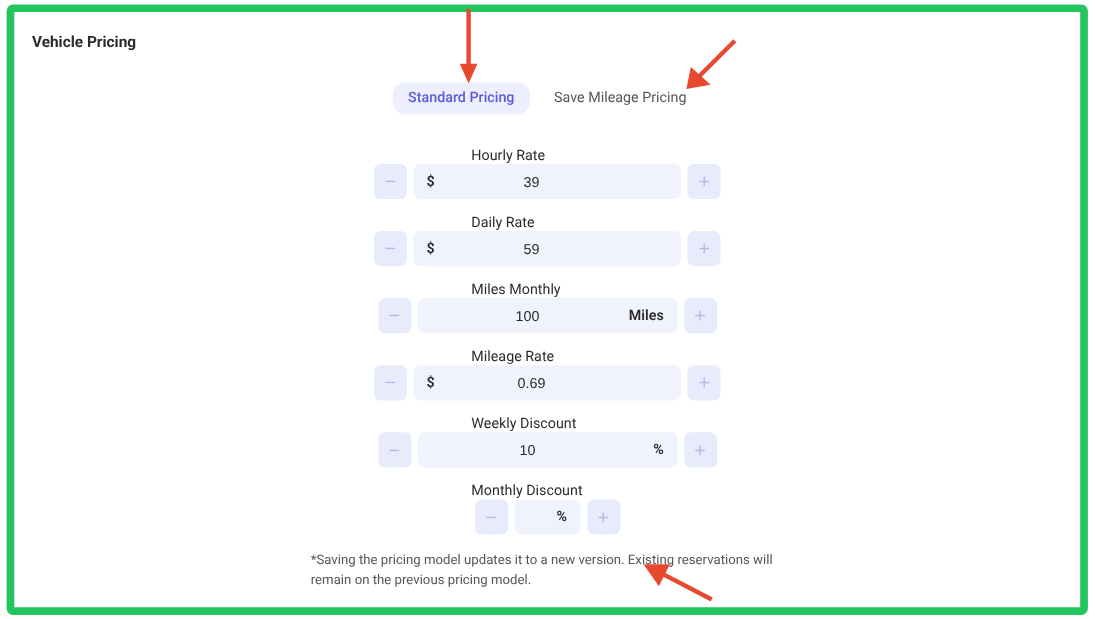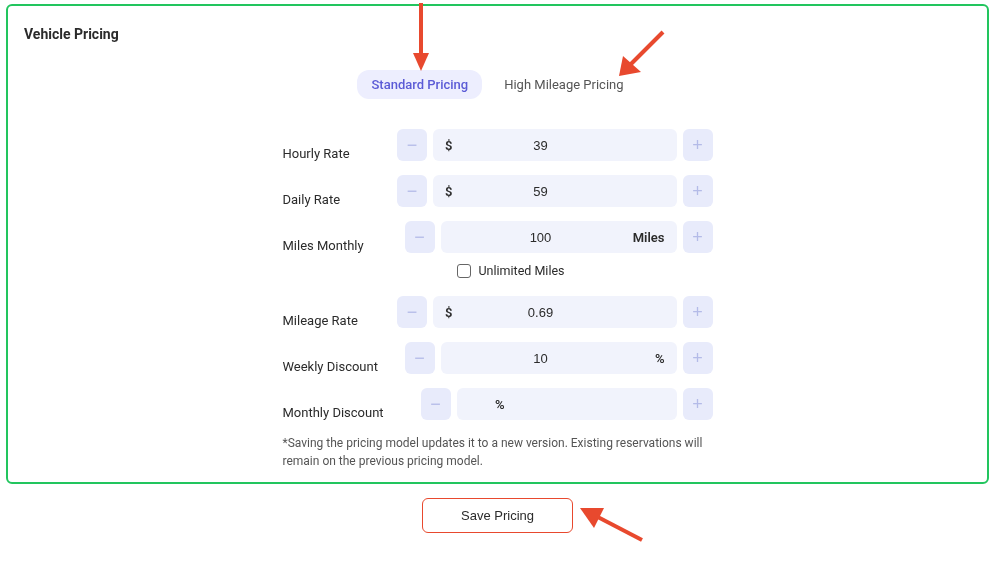--- a/index.html
+++ b/index.html
@@ -8,25 +8,25 @@
       padding: 0;
     }
     body {
       font-family: -apple-system, BlinkMacSystemFont, 'Segoe UI', Roboto, sans-serif;
       background: #fff;
       width: 995px;
       height: 563px;
       position: relative;
     }
     .panel {
-      border: 2px solid #22c55e;
+      border: 7px solid #22c55e;
       border-radius: 6px;
       padding: 20px 16px 30px 16px;
       margin: 4px 6px 4px 6px;
-      height: 480px;
+      height: 555px;
       position: relative;
     }
     .section-title {
       font-size: 14px;
       font-weight: 700;
       color: #2b2b2b;
       margin-bottom: 28px;
     }
     .tabs {
       display: flex;
@@ -46,22 +46,23 @@
       color: #5b5bd6;
       font-weight: 500;
       border-radius: 12px;
     }
     .form-area {
       width: 430px;
       margin: 0 auto;
     }
     .row {
       display: flex;
-      align-items: flex-end;
+      align-items: center;
       margin-bottom: 14px;
+      flex-direction: column;
     }
     .row-label {
       width: 138px;
       font-size: 13px;
       color: #2b2b2b;
     }
     .controls {
       display: flex;
       align-items: center;
       gap: 6px;
@@ -158,21 +159,21 @@
     }
   </style>
 </head>
 <body>
 
 <div class="panel">
   <div class="section-title">Vehicle Pricing</div>
 
   <div class="tabs">
     <div class="tab active">Standard Pricing</div>
-    <div class="tab">High Mileage Pricing</div>
+    <div class="tab">Save Mileage Pricing</div>
   </div>
 
   <div class="form-area">
 
     <div class="row">
       <div class="row-label">Hourly Rate</div>
       <div class="controls">
         <button class="step-btn">−</button>
         <div class="input-wrap">
           <span class="prefix">$</span>
@@ -202,24 +203,20 @@
         <button class="step-btn">−</button>
         <div class="input-wrap">
           <span class="prefix"></span>
           <input class="value" value="100" style="">
           <span class="suffix">Miles</span>
         </div>
         <button class="step-btn">+</button>
       </div>
     </div>
 
-    <div class="checkbox-row">
-      <div class="checkbox"></div>
-      <span class="checkbox-label">Unlimited Miles</span>
-    </div>
 
     <div class="row">
       <div class="row-label">Mileage Rate</div>
       <div class="controls">
         <button class="step-btn">−</button>
         <div class="input-wrap">
           <span class="prefix">$</span>
           <input class="value" value="0.69" style="">
           <span class="suffix"></span>
         </div>

